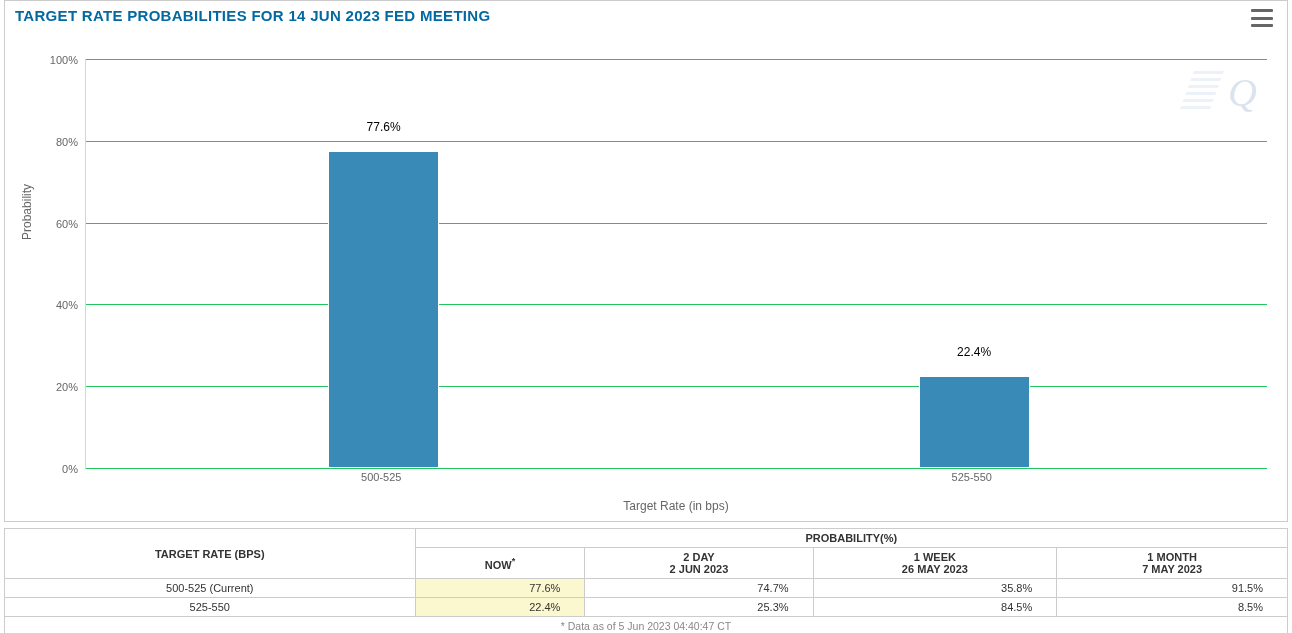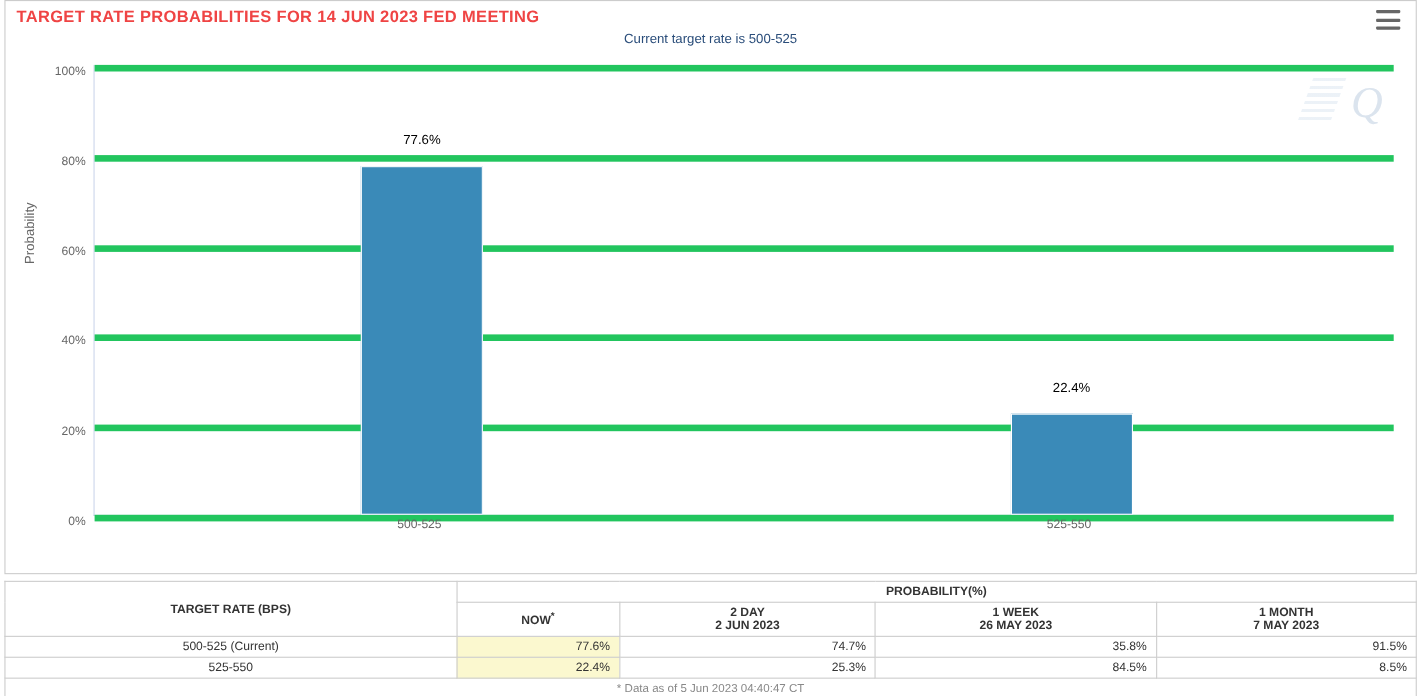--- a/index.html
+++ b/index.html
@@ -14,21 +14,21 @@
   .chart-panel {
     border: 1px solid #ccc;
     margin: 0 4px 6px 4px;
     position: relative;
     height: 522px;
     background: #fff;
   }
   .chart-title {
     font-size: 15px;
     font-weight: 600;
-    color: #ef4444;
+    color: #0369a1;
     letter-spacing: 0.3px;
     padding: 6px 10px 0 10px;
   }
   .hamburger {
     position: absolute;
     top: 8px;
     right: 14px;
     width: 22px;
     height: 18px;
     cursor: pointer;
@@ -55,21 +55,21 @@
     top: 58px;
     right: 20px;
     height: 410px;
     border-left: 1px solid #ccd6eb;
     border-bottom: 1px solid #ccd6eb;
   }
   .grid-line {
     position: absolute;
     left: 0;
     right: 0;
-    border-top: 6px solid #22c55e;
+    border-top: 1px solid #22c55e;
   }
   .y-tick-label {
     position: absolute;
     right: 100%;
     padding-right: 8px;
     font-size: 11px;
     color: #666;
     transform: translateY(-50%);
   }
   .y-axis-label {
@@ -140,21 +140,21 @@
   }
   
   .data-table {
     margin: 0 4px;
     border-collapse: collapse;
     width: calc(100% - 8px);
     font-size: 11px;
   }
   .data-table th, .data-table td {
     border: 1px solid #ccc;
-    padding: 3px 8px;
+    padding: 3px 24px;
     text-align: center;
     margin-left: 38px;
   }
   .data-table th {
     font-weight: 700;
     color: #333;
     background: #fff;
   }
   .data-table .th-sub {
     font-weight: 700;
@@ -180,21 +180,20 @@
 </head>
 <body>
 
 <div class="chart-panel">
   <div class="chart-title">TARGET RATE PROBABILITIES FOR 14 JUN 2023 FED MEETING</div>
   <div class="hamburger">
     <span></span>
       <span></span>
       <span></span>
   </div>
-  <div class="chart-subtitle">Current target rate is 500-525</div>
 
   <div class="watermark">Q</div>
 
   <div class="plot-area">
 
     <div class="grid-line" style="top:100%">
         <span class="y-tick-label">0%</span>
       </div>
     <div class="grid-line" style="top:80%">
         <span class="y-tick-label">20%</span>
@@ -217,20 +216,21 @@
     </div>
     <div class="bar" style="left:70.5%; width:9.4%; height:22.4%;">
       <span class="bar-label">22.4%</span>
     </div>
 
     <span class="x-tick-label" style="left:25%">500-525</span>
     <span class="x-tick-label" style="left:75%">525-550</span>
   </div>
 
   <div class="y-axis-label">Probability</div>
+  <div class="x-axis-label">Target Rate (in bps)</div>
 </div>
 
 <table class="data-table">
   <thead>
     <tr>
       <th rowspan="2" style="width:32%">TARGET RATE (BPS)</th>
       <th colspan="4">PROBABILITY(%)</th>
     </tr>
     <tr>
       <th class="th-sub">

